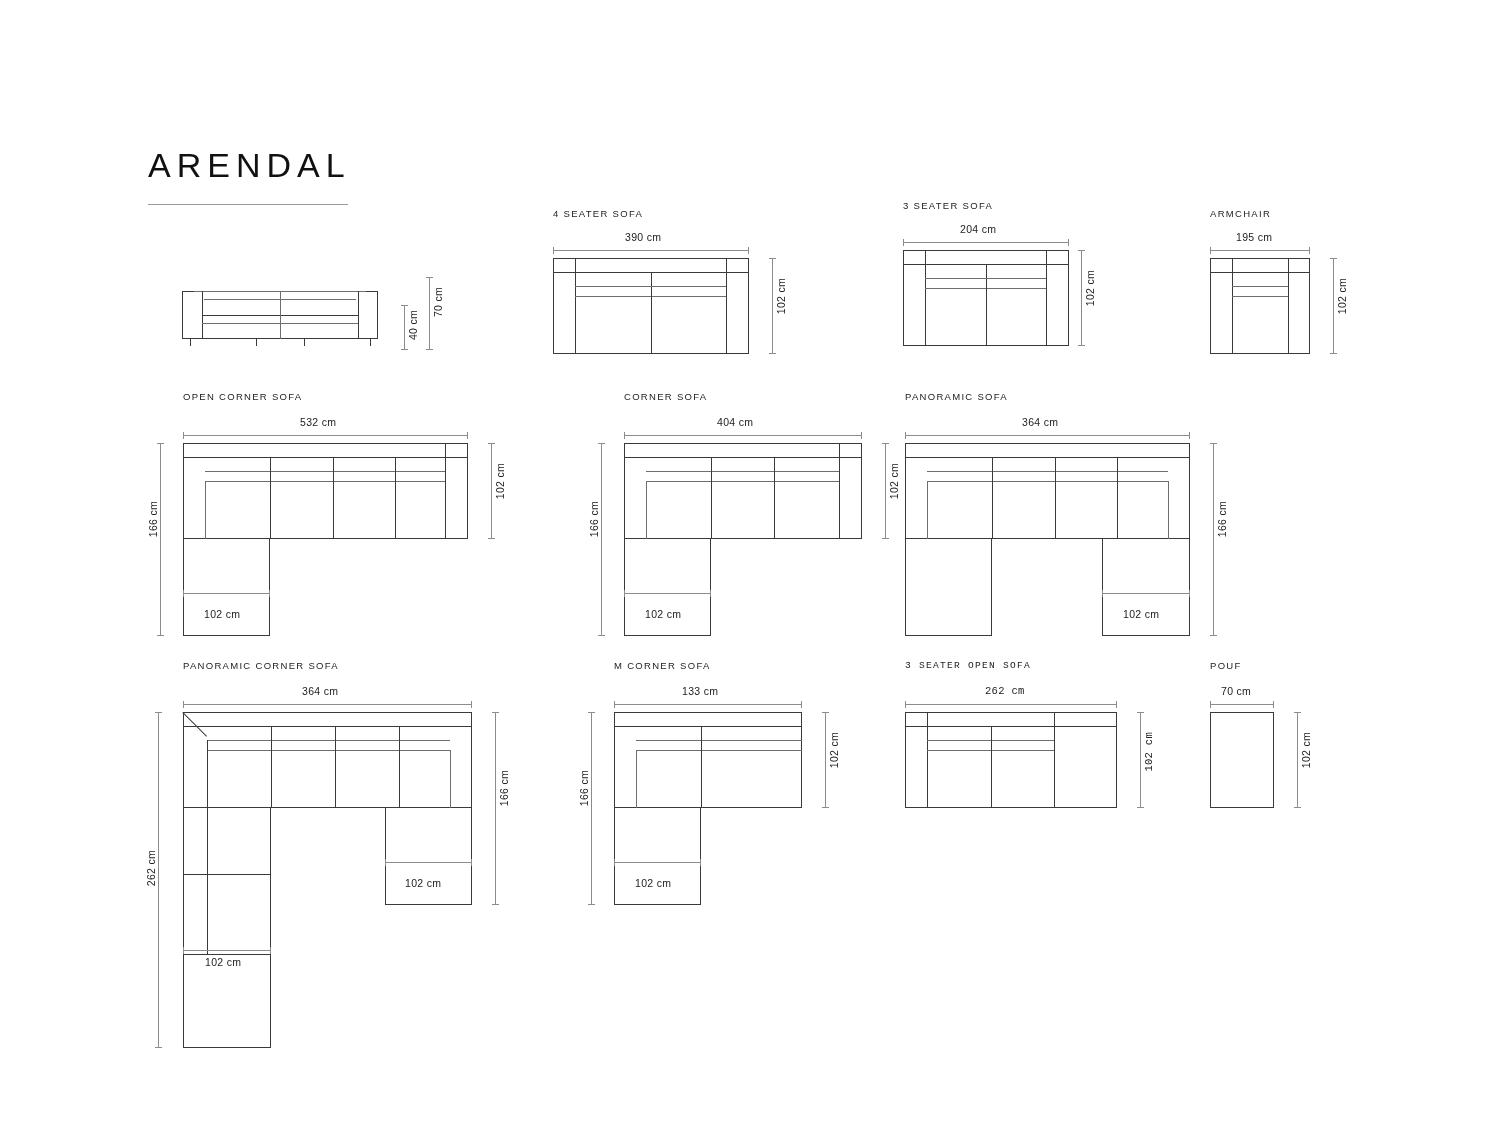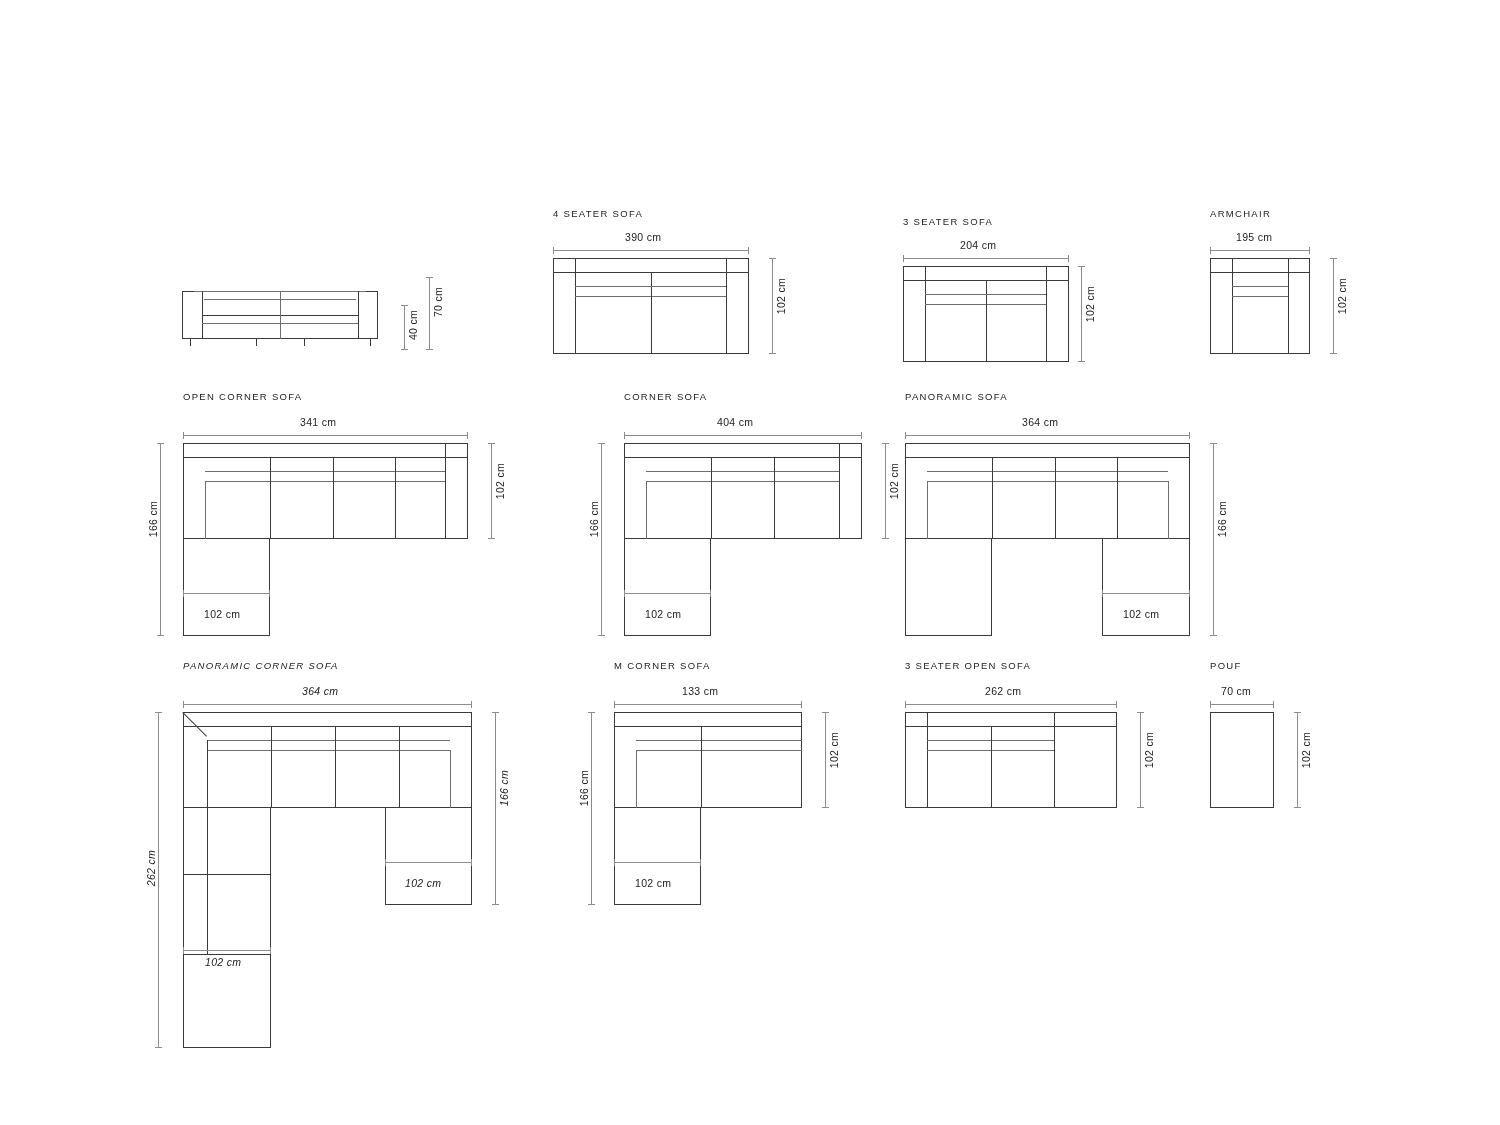--- a/index.html
+++ b/index.html
@@ -51,20 +51,24 @@
   .tick.h{height:1px;width:7px;}
 
   
   #persp{position:absolute;left:180px;top:277px;width:200px;height:72px;}
 </style>
 </head>
 <body>
 
 <div class="sheet">
 
+  <div id="title-block">
+    <div id="title-text">ARENDAL</div>
+    <div id="title-rule"></div>
+  </div>
 
   <div class="item" style="left:0;top:0;">
     <div id="persp">
 
       <div class="shape" style="left:2px;top:14px;width:196px;height:48px;"></div>
 
       <div class="line hline thin" style="left:14px;top:14px;width:172px;"></div>
 
       <div class="line vline" style="left:22px;top:14px;height:48px;"></div>
 
@@ -110,21 +114,21 @@
     <div class="line hline thin" style="left:22px;top:88px;width:151px;"></div>
     <div class="line vline" style="left:98px;top:64px;height:82px;"></div>
     <div class="line hline thin" style="left:22px;top:78px;width:151px;"></div>
 
     <div class="dimline v" style="left:219px;top:50px;height:96px;"></div>
     <div class="tick h" style="left:216px;top:50px;"></div>
     <div class="tick h" style="left:216px;top:145px;"></div>
     <div class="dim vert" style="position:absolute;left:222px;top:70px;">102 cm</div>
   </div>
 
-  <div class="item" style="left:903px;top:216px;">
+  <div class="item" style="left:903px;top:200px;">
     <div class="label">3 SEATER SOFA</div>
 
     <div class="dimline h" style="left:0px;top:42px;width:166px;"></div>
     <div class="tick v" style="left:0px;top:39px;"></div>
     <div class="tick v" style="left:165px;top:39px;"></div>
     <div class="dim" style="position:absolute;left:57px;top:23px;">204 cm</div>
 
     <div class="shape" style="left:0px;top:50px;width:166px;height:96px;"></div>
     <div class="line hline" style="left:0px;top:64px;width:166px;"></div>
     <div class="line vline" style="left:22px;top:50px;height:96px;"></div>
@@ -159,21 +163,21 @@
     <div class="tick h" style="left:120px;top:145px;"></div>
     <div class="dim vert" style="position:absolute;left:126px;top:70px;">102 cm</div>
   </div>
 
   <div class="item" style="left:183px;top:391px;">
     <div class="label">OPEN CORNER SOFA</div>
 
     <div class="dimline h" style="left:0px;top:44px;width:285px;"></div>
     <div class="tick v" style="left:0px;top:41px;"></div>
     <div class="tick v" style="left:284px;top:41px;"></div>
-    <div class="dim" style="position:absolute;left:117px;top:25px;">341 cm</div>
+    <div class="dim" style="position:absolute;left:117px;top:25px;">532 cm</div>
 
     <div class="shape" style="left:0px;top:52px;width:285px;height:96px;"></div>
 
     <div class="shape" style="left:0px;top:147px;width:87px;height:98px;"></div>
     <div class="line hline" style="left:0px;top:66px;width:285px;"></div>
     <div class="line vline" style="left:262px;top:52px;height:96px;"></div>
     <div class="line hline thin" style="left:22px;top:90px;width:240px;"></div>
     <div class="line hline thin" style="left:22px;top:80px;width:240px;"></div>
     <div class="line vline" style="left:87px;top:66px;height:82px;"></div>
     <div class="line vline" style="left:150px;top:66px;height:82px;"></div>
@@ -257,21 +261,21 @@
     <div class="tick h" style="left:305px;top:52px;"></div>
     <div class="tick h" style="left:305px;top:244px;"></div>
     <div class="dim vert" style="position:absolute;left:311px;top:110px;">166 cm</div>
 
     <div class="dimline h" style="left:197px;top:202px;width:88px;"></div>
     <div class="tick v" style="left:197px;top:199px;"></div>
     <div class="tick v" style="left:284px;top:199px;"></div>
     <div class="dim" style="position:absolute;left:218px;top:217px;">102 cm</div>
   </div>
 
-  <div class="item" style="left:183px;top:660px;font-style:italic;">
+  <div class="item" style="left:183px;top:660px;">
     <div class="label">PANORAMIC CORNER SOFA</div>
 
     <div class="dimline h" style="left:0px;top:44px;width:289px;"></div>
     <div class="tick v" style="left:0px;top:41px;"></div>
     <div class="tick v" style="left:288px;top:41px;"></div>
     <div class="dim" style="position:absolute;left:119px;top:25px;">364 cm</div>
 
     <div class="shape" style="left:0px;top:52px;width:289px;height:96px;"></div>
 
     <div class="shape" style="left:0px;top:147px;width:88px;height:148px;"></div>
@@ -339,21 +343,21 @@
     <div class="tick h" style="left:208px;top:52px;"></div>
     <div class="tick h" style="left:208px;top:147px;"></div>
     <div class="dim vert" style="position:absolute;left:214px;top:72px;">102 cm</div>
 
     <div class="dimline h" style="left:0px;top:202px;width:87px;"></div>
     <div class="tick v" style="left:0px;top:199px;"></div>
     <div class="tick v" style="left:86px;top:199px;"></div>
     <div class="dim" style="position:absolute;left:21px;top:217px;">102 cm</div>
   </div>
 
-  <div class="item" style="left:905px;top:660px;">
+  <div class="item" style="left:905px;top:660px;font-family:Liberation Mono, monospace;">
     <div class="label">3 SEATER OPEN SOFA</div>
 
     <div class="dimline h" style="left:0px;top:44px;width:212px;"></div>
     <div class="tick v" style="left:0px;top:41px;"></div>
     <div class="tick v" style="left:211px;top:41px;"></div>
     <div class="dim" style="position:absolute;left:80px;top:25px;">262 cm</div>
 
     <div class="shape" style="left:0px;top:52px;width:212px;height:96px;"></div>
     <div class="line hline" style="left:0px;top:66px;width:212px;"></div>
     <div class="line vline" style="left:22px;top:52px;height:96px;"></div>

